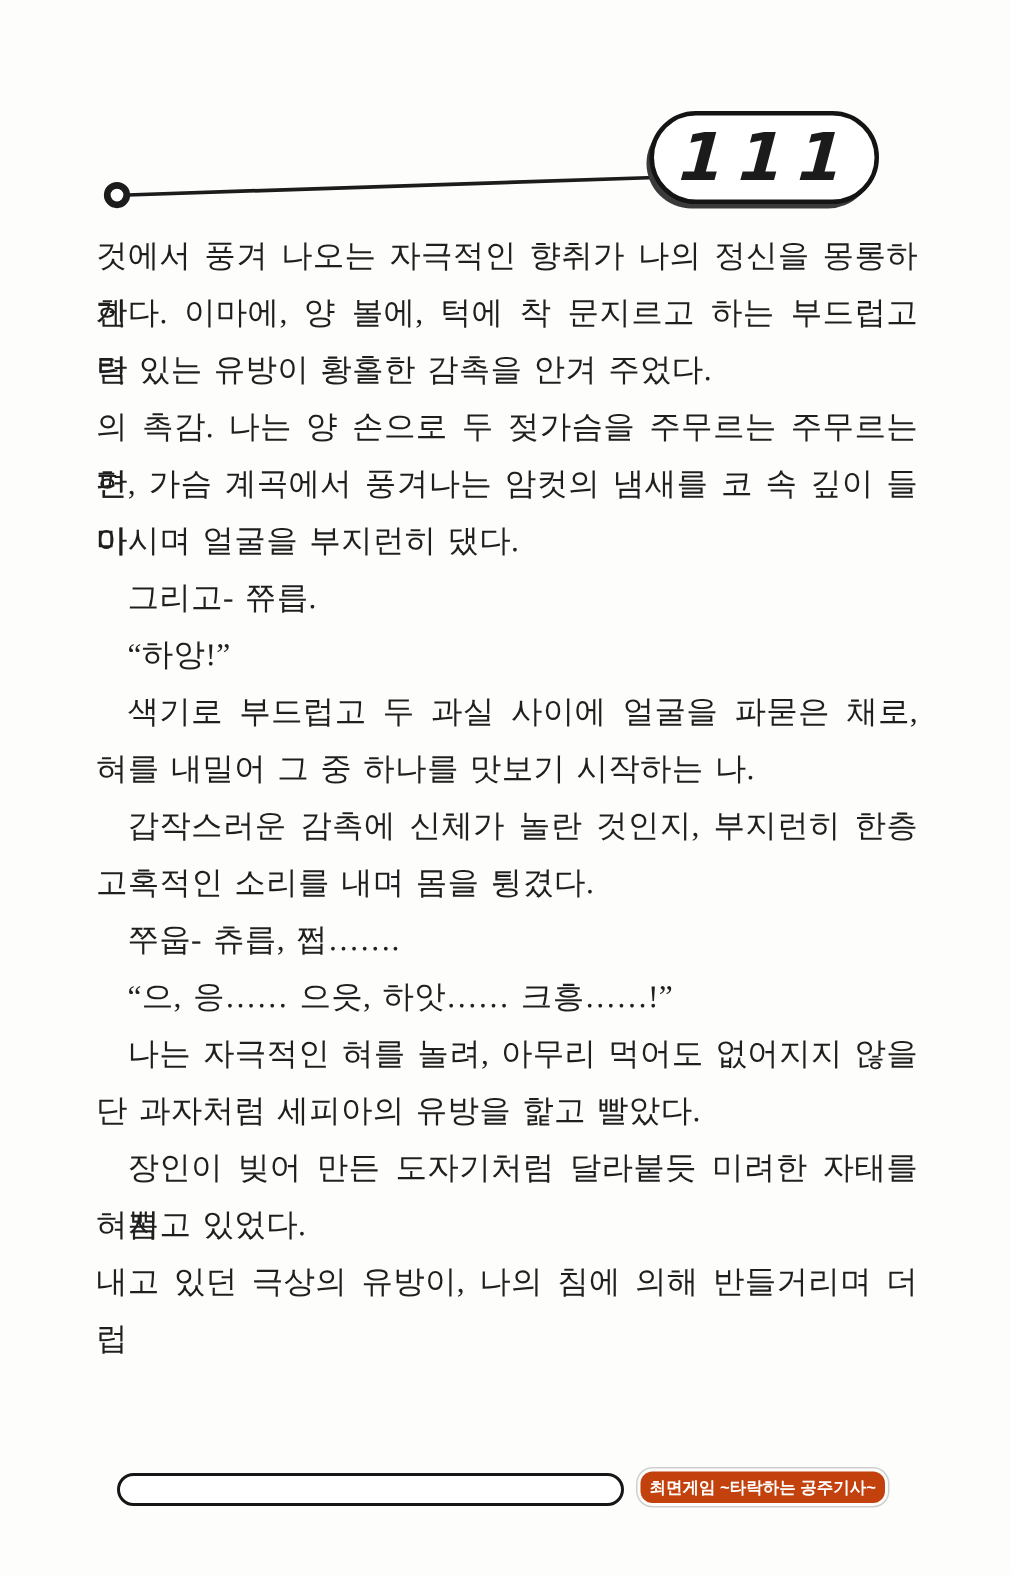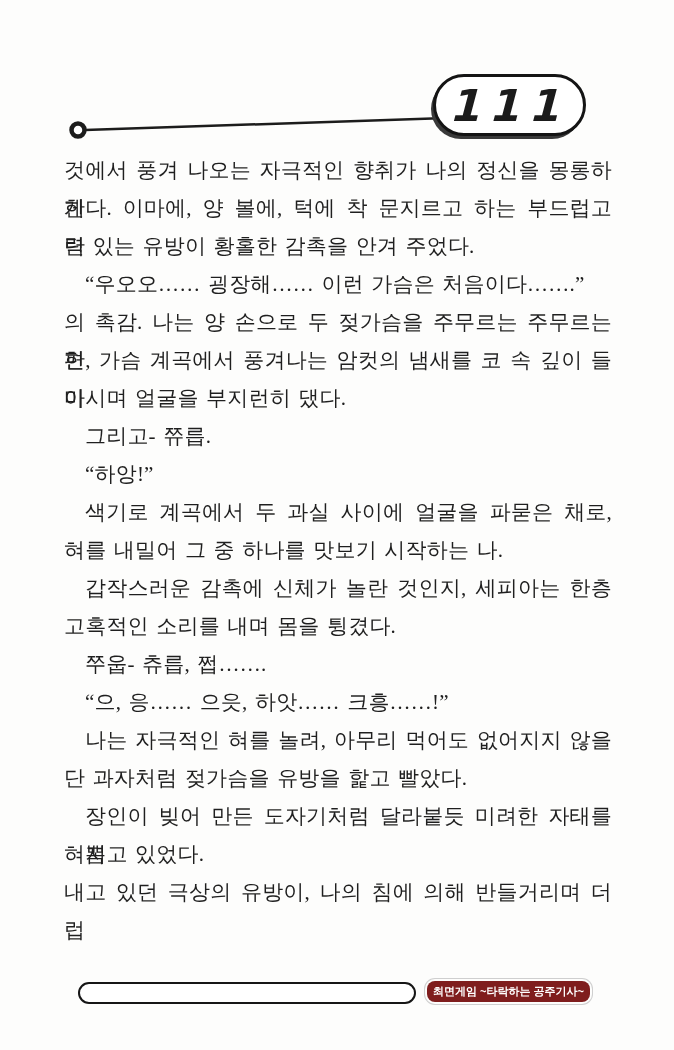--- a/index.html
+++ b/index.html
@@ -72,21 +72,21 @@
     left: 78px; top: 982px;
     width: 338px; height: 22px;
     background: #ffffff;
     border: 2px solid #161616;
     border-radius: 11px;
   }
   .footer-badge {
     position: absolute;
     left: 427px; top: 981px;
     width: 163px; height: 21px;
-    background: #7f1d1d;
+    background: #c2410c;
     border-radius: 8px;
     display: flex;
     align-items: center;
     justify-content: center;
     box-shadow: 0 0 0 2px #fdfdfc, 0 0 0 3px #cfcfcf;
   }
   .footer-badge .label {
     font-family: "Liberation Sans", "DejaVu Sans", sans-serif;
     font-size: 11px;
     font-weight: bold;
@@ -106,34 +106,33 @@
   </svg>
 
   <div class="page-pill">
     <span class="num">111</span>
   </div>
 
   <div class="text-block">
       <div class="line full">것에서 풍겨 나오는 자극적인 향취가 나의 정신을 몽롱하게</div>
       <div class="line full">한다. 이마에, 양 볼에, 턱에 착 문지르고 하는 부드럽고 탄</div>
       <div class="line">력 있는 유방이 황홀한 감촉을 안겨 주었다.</div>
-      <div class="line indent">“우오오…… 굉장해…… 이런 가슴은 처음이다…….”</div>
       <div class="line full">의 촉감. 나는 양 손으로 두 젖가슴을 주무르는 주무르는 한</div>
       <div class="line full">편, 가슴 계곡에서 풍겨나는 암컷의 냄새를 코 속 깊이 들이</div>
       <div class="line">마시며 얼굴을 부지런히 댔다.</div>
       <div class="line indent">그리고- 쮸릅.</div>
       <div class="line indent">“하앙!”</div>
-      <div class="line indent full">색기로 계곡에서 두 과실 사이에 얼굴을 파묻은 채로,</div>
+      <div class="line indent full">색기로 부드럽고 두 과실 사이에 얼굴을 파묻은 채로,</div>
       <div class="line">혀를 내밀어 그 중 하나를 맛보기 시작하는 나.</div>
-      <div class="line indent full">갑작스러운 감촉에 신체가 놀란 것인지, 세피아는 한층</div>
+      <div class="line indent full">갑작스러운 감촉에 신체가 놀란 것인지, 부지런히 한층</div>
       <div class="line">고혹적인 소리를 내며 몸을 튕겼다.</div>
       <div class="line indent">쭈웁- 츄릅, 쩝…….</div>
       <div class="line indent">“으, 응…… 으읏, 하앗…… 크흥……!”</div>
       <div class="line indent full">나는 자극적인 혀를 놀려, 아무리 먹어도 없어지지 않을</div>
-      <div class="line">단 과자처럼 젖가슴을 유방을 핥고 빨았다.</div>
+      <div class="line">단 과자처럼 세피아의 유방을 핥고 빨았다.</div>
       <div class="line indent full">장인이 빚어 만든 도자기처럼 달라붙듯 미려한 자태를 뽐</div>
       <div class="line">혀지고 있었다.</div>
       <div class="line full">내고 있던 극상의 유방이, 나의 침에 의해 반들거리며 더럽</div>
     </div>
 
   <div class="footer-bar"></div>
   <div class="footer-badge">
     <span class="label">최면게임 ~타락하는 공주기사~</span>
   </div>
 

